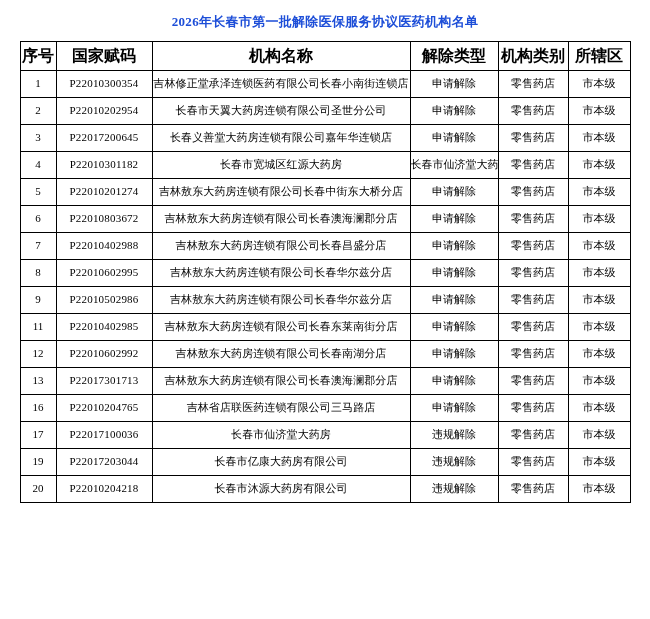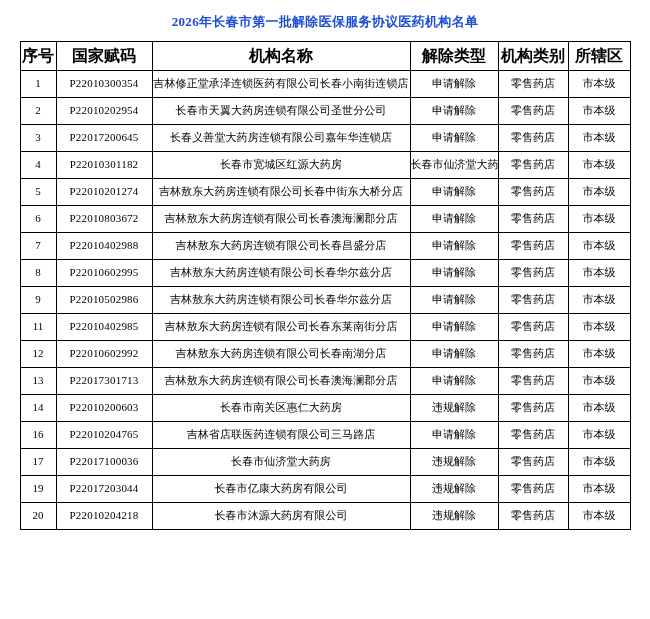--- a/index.html
+++ b/index.html
@@ -188,28 +188,20 @@
       </tr>
       <tr>
         <td class="cell-seq">13</td>
         <td class="cell-code">P22017301713</td>
         <td class="cell-name">吉林敖东大药房连锁有限公司长春澳海澜郡分店</td>
         <td class="cell-type">申请解除</td>
         <td class="cell-cat">零售药店</td>
         <td class="cell-area">市本级</td>
       </tr>
       <tr>
-        <td class="cell-seq">14</td>
-        <td class="cell-code">P22010200603</td>
-        <td class="cell-name">长春市南关区惠仁大药房</td>
-        <td class="cell-type">违规解除</td>
-        <td class="cell-cat">零售药店</td>
-        <td class="cell-area">市本级</td>
-      </tr>
-      <tr>
         <td class="cell-seq">16</td>
         <td class="cell-code">P22010204765</td>
         <td class="cell-name">吉林省店联医药连锁有限公司三马路店</td>
         <td class="cell-type">申请解除</td>
         <td class="cell-cat">零售药店</td>
         <td class="cell-area">市本级</td>
       </tr>
       <tr>
         <td class="cell-seq">17</td>
         <td class="cell-code">P22017100036</td>

